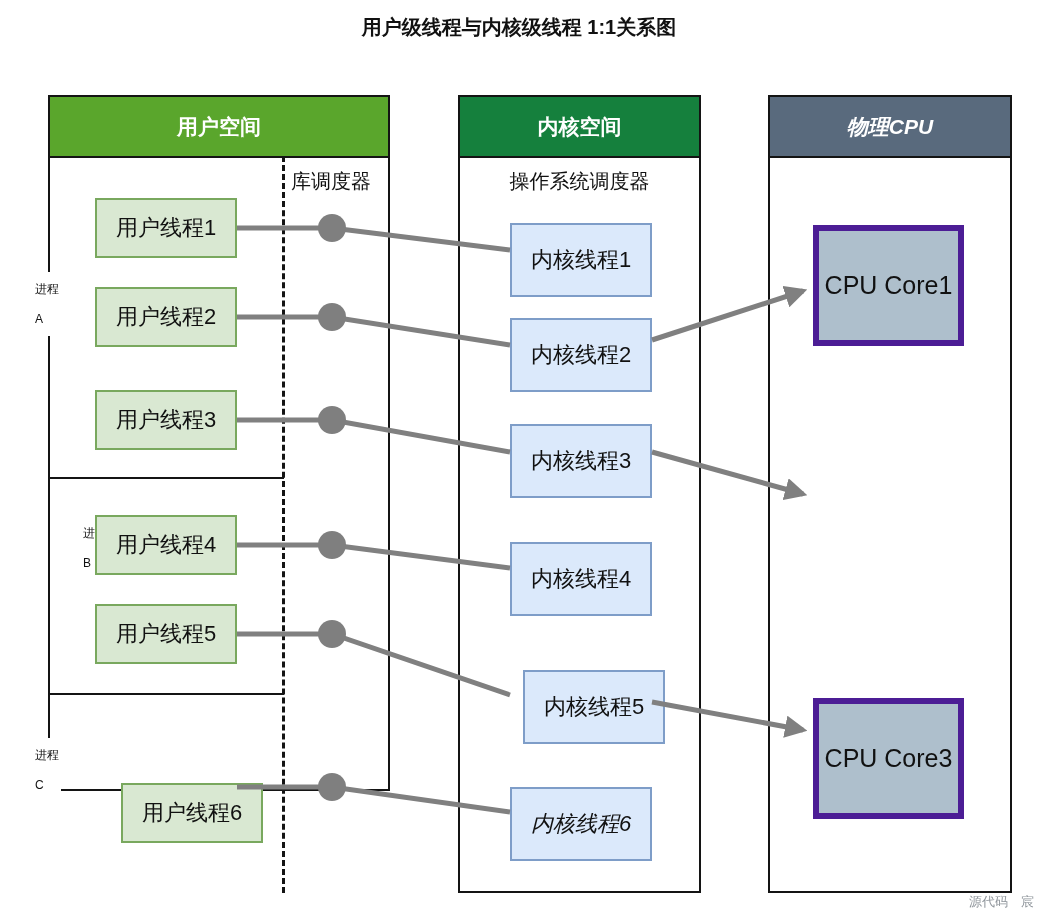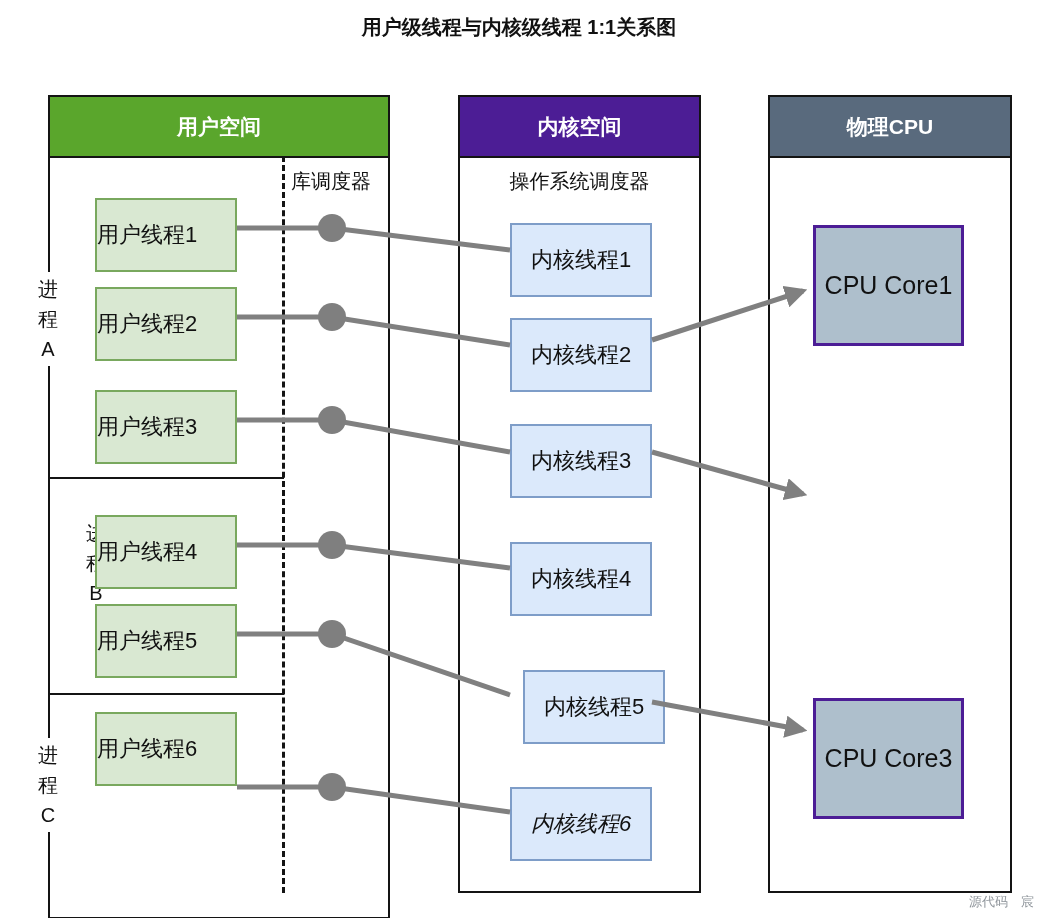--- a/index.html
+++ b/index.html
@@ -25,61 +25,60 @@
     border:2px solid #141414;
     background:#ffffff;
   }
   .col-header {
     position:absolute; top:0; left:0; right:0; height:59px;
     display:flex; align-items:center; justify-content:center;
     color:#ffffff; font-weight:bold; font-size:21px;
     border-bottom:2px solid #141414;
   }
   .hdr-user   { background:#5aa62c; }
-  .hdr-kernel { background:#4c1d95; }
-  .hdr-cpu    { background:#596a7d; }
+  .hdr-kernel { background:#15803d; }
+  .hdr-cpu    { background:#596a7d;font-style:italic; }
 
   .scheduler-note {
     font-size:20px; color:#111; white-space:nowrap;
   }
 
   .dashed-sep {
     left:282px; top:156px; height:737px; width:0;
     border-left:3px dashed #141414;
   }
 
   .divider {
     left:48px; width:236px; height:0;
     border-top:2px solid #141414;
   }
 
   .proc-label {
     left:35px; width:26px;
     background:#ffffff;
-    text-align:center;
-    font-size:20px; line-height:30px; color:#111;
+    font-size:12px; line-height:30px; color:#111;
     word-break:break-all;
     padding:2px 0;
   }
 
   .uthread {
-    left:95px; width:142px; height:74px;
+    left:95px; width:142px; height:60px;
     background:#d9e8d2; border:2px solid #79a85e;
-    display:flex; align-items:center; 
+    display:flex; align-items:center; justify-content:center;
     font-size:22px; color:#111;
   }
   .kthread {
     left:510px; width:142px; height:74px;
     background:#dbe9fb; border:2px solid #7e9dc8;
     display:flex; align-items:center; justify-content:center;
     font-size:22px; color:#111;
   }
   .cpucore {
     left:813px; width:151px; height:121px;
-    background:#aebfcc; border:3px solid #4c1d95;
+    background:#aebfcc; border:6px solid #4c1d95;
     display:flex; align-items:center; justify-content:center;
     font-size:25px; color:#111;
   }
 
   .connector-layer {
     position:absolute; top:0; left:0;
     pointer-events:none;
   }
 
   .watermark {
@@ -87,21 +86,21 @@
     font-size:13px; color:#8e949a;
   }
 </style>
 </head>
 <body>
 
 <div id="stage">
 
   <div class="abs page-title">用户级线程与内核级线程 1:1关系图</div>
 
-  <div class="abs column" style="left:48px; top:95px; width:342px; height:824px;">
+  <div class="abs column" style="left:48px; top:95px; width:342px; height:696px;">
     <div class="col-header hdr-user">
       <span>用户空间</span>
     </div>
   </div>
 
   <div class="abs column" style="left:458px; top:95px; width:243px; height:798px;">
     <div class="col-header hdr-kernel">
       <span>内核空间</span>
     </div>
   </div>
@@ -133,21 +132,21 @@
     </div>
   <div class="abs uthread" style="top:390px;">
     <span>用户线程3</span>
     </div>
   <div class="abs uthread" style="top:515px;">
     <span>用户线程4</span>
     </div>
   <div class="abs uthread" style="top:604px;">
     <span>用户线程5</span>
     </div>
-  <div class="abs uthread" style="top:712px;">
+  <div class="abs uthread" style="top:783px;margin-left:26px;">
     <span>用户线程6</span>
     </div>
 
   <div class="abs kthread" style="top:223px;">
     <span>内核线程1</span>
     </div>
   <div class="abs kthread" style="top:318px;">
     <span>内核线程2</span>
     </div>
   <div class="abs kthread" style="top:424px;">

